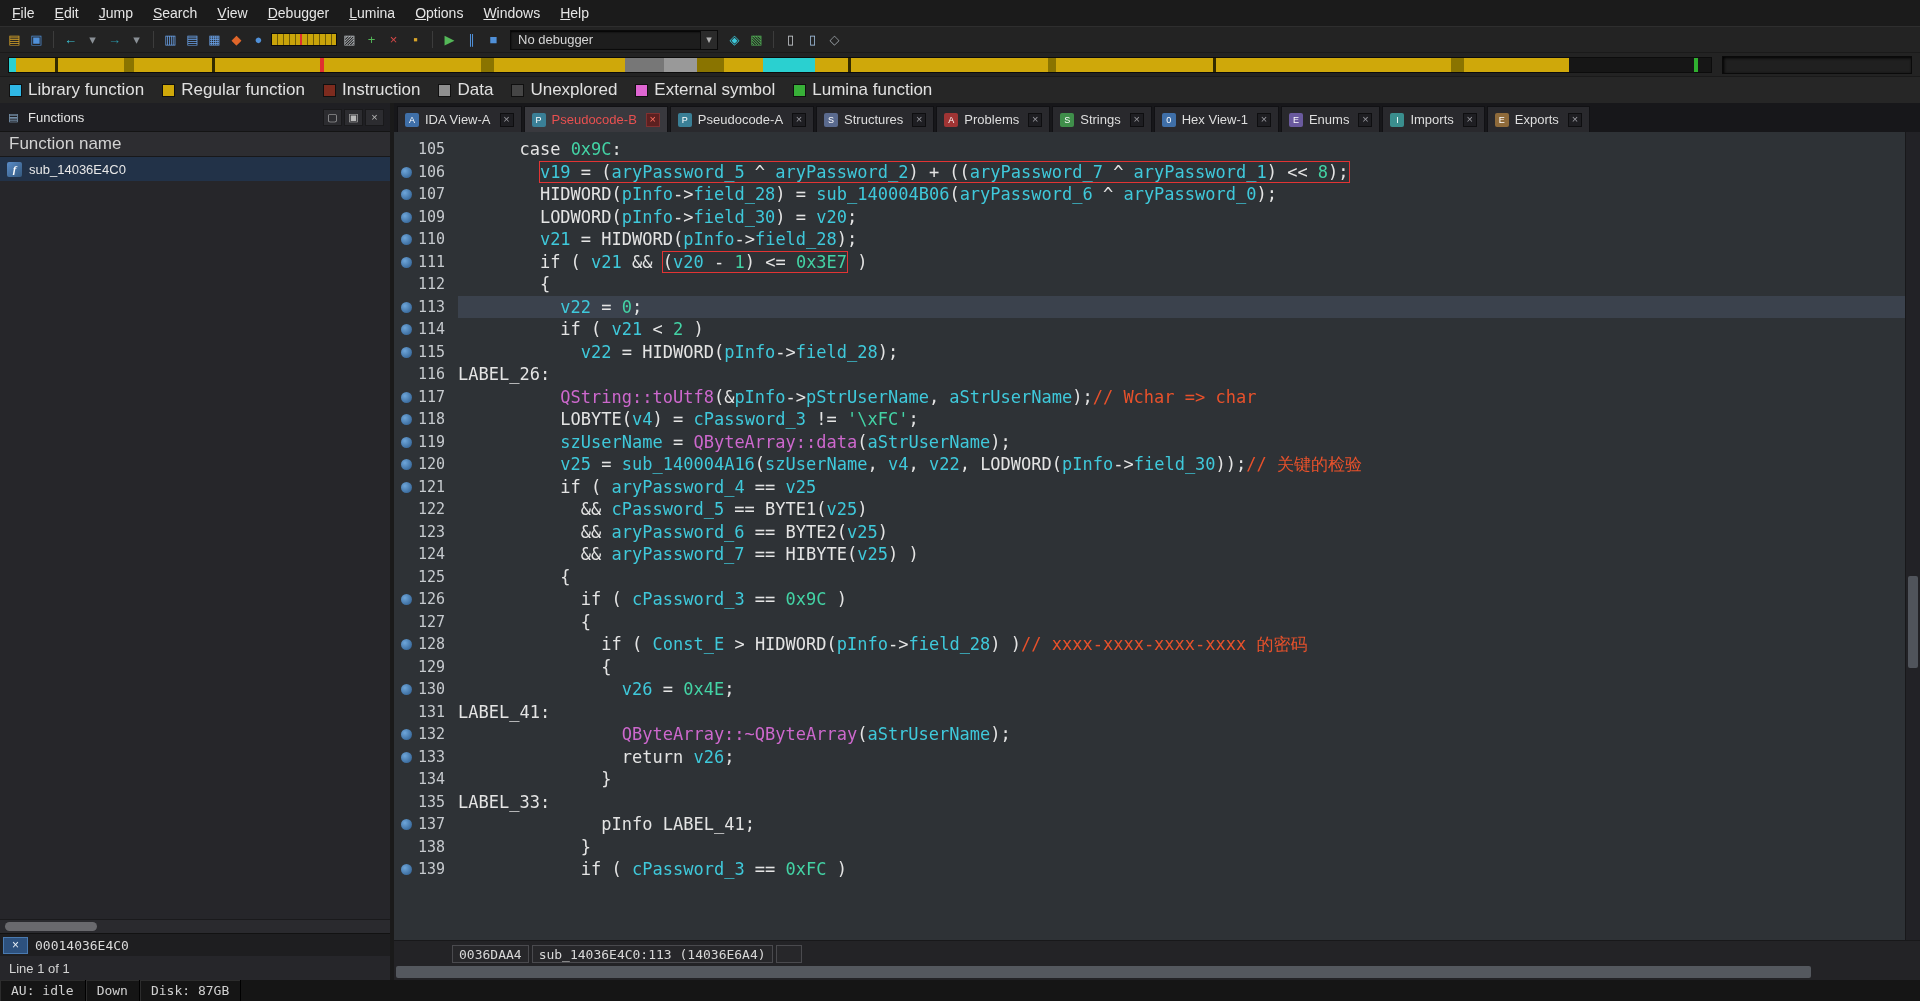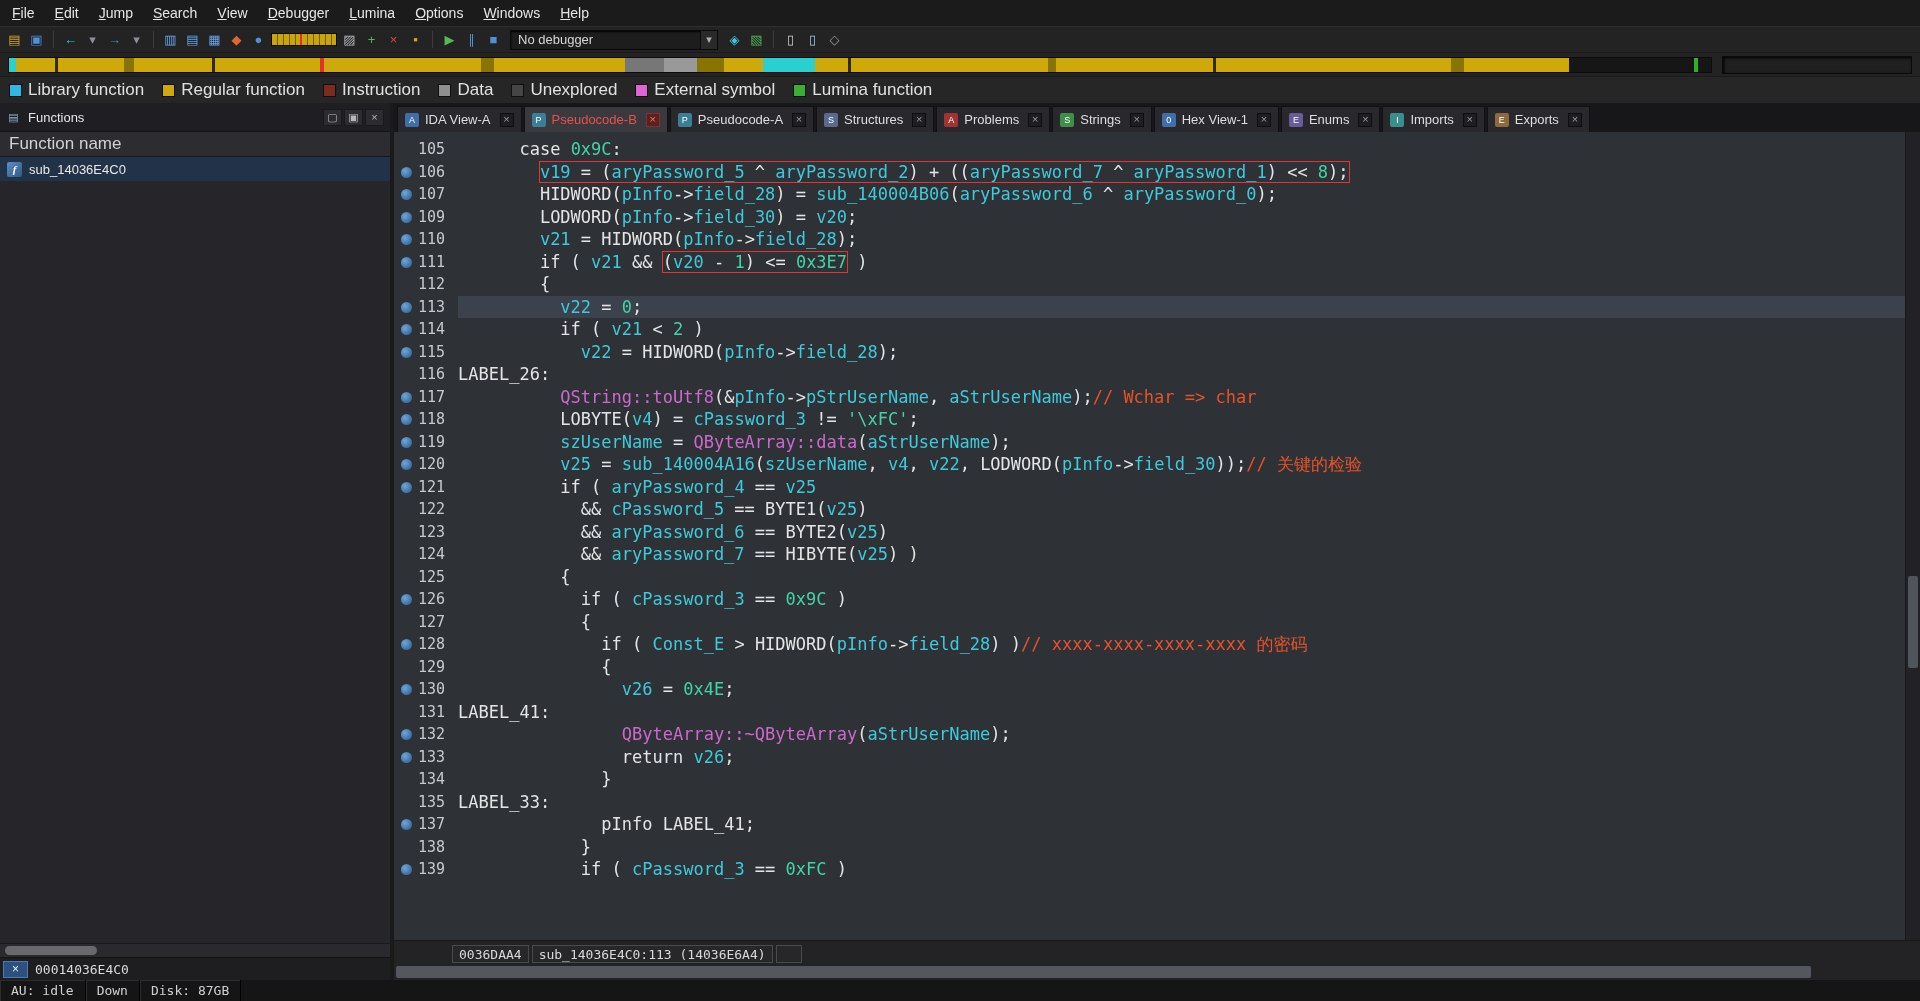--- a/index.html
+++ b/index.html
@@ -232,20 +232,21 @@
             <span class="fn-label">sub_14036E4C0</span>
           </div>
         </div>
       <div class="fp-hscroll">
         <div class="fp-hthumb"></div>
       </div>
       <div class="fp-addr">
         <span class="fp-close">×</span>
         <span class="fp-addr-text">00014036E4C0</span>
       </div>
+      <div class="fp-linestatus">Line 1 of 1</div>
     </div>
 
     <div class="splitter"></div>
 
     <div class="right-col">
       <div class="tab-bar">
           <div class="tab">
             <span class="tab-icon" style="background: rgb(63, 111, 168);">A</span>
             <span class="tab-label">IDA View-A</span>
             <span class="tab-close">×</span>

